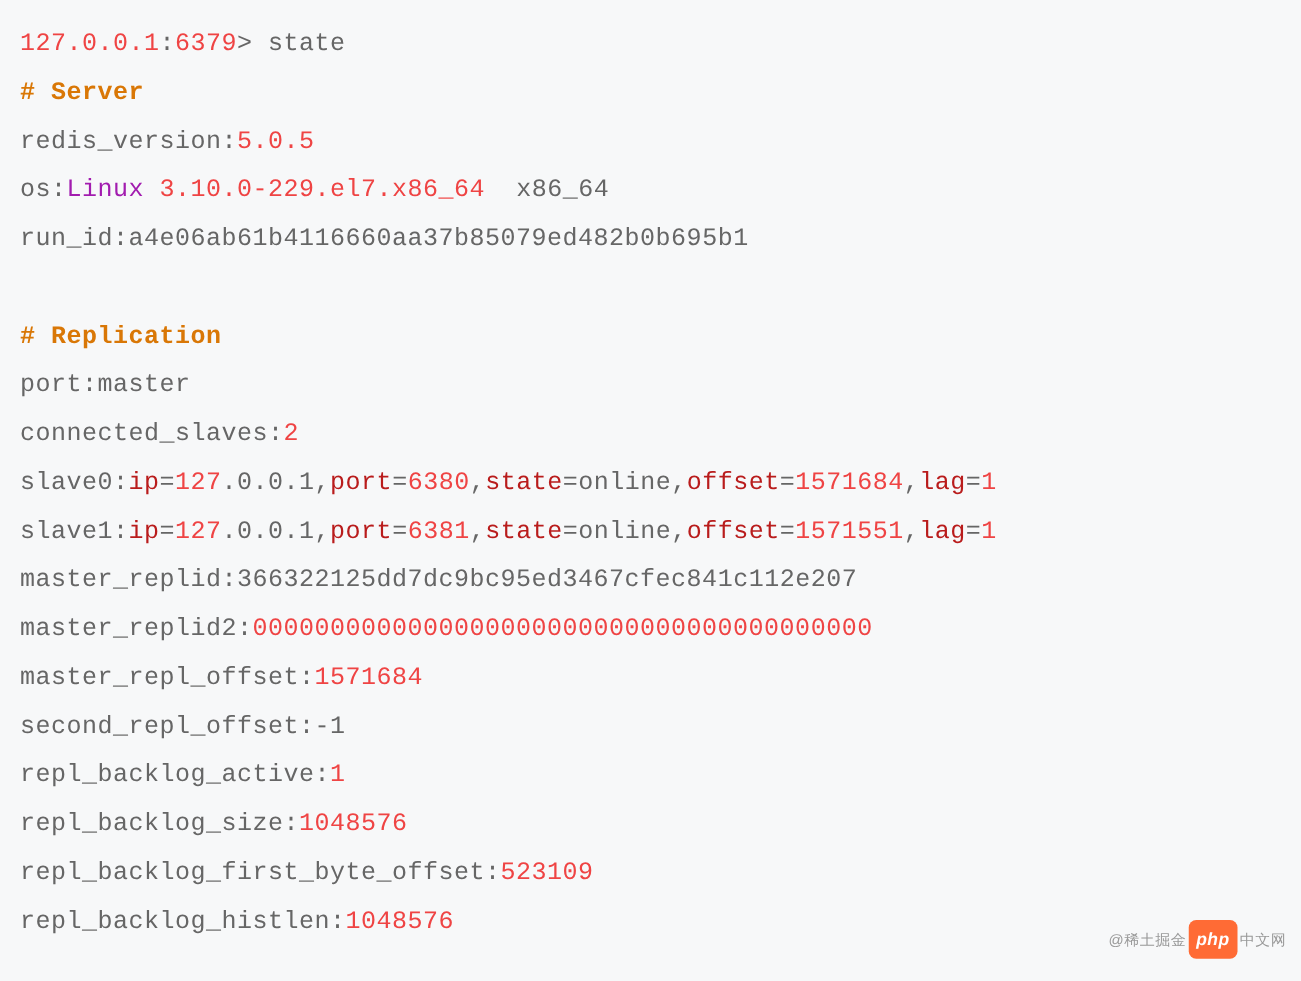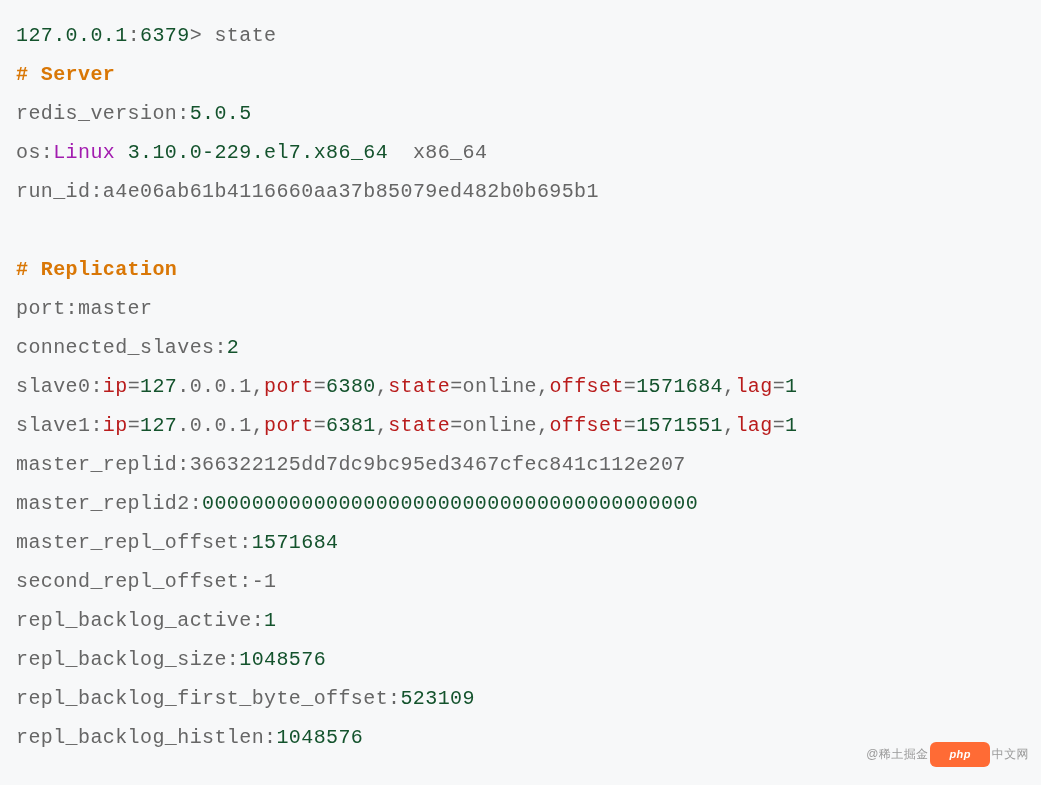--- a/index.html
+++ b/index.html
@@ -10,40 +10,40 @@
       font-size: 20px;
       line-height: 1.95;
       color: #555;
       letter-spacing: 0.02em;
     }
     pre {
       margin: 0;
       font-family: inherit;
       white-space: pre;
     }
-    .teal { color: #14532d; }
+    .teal { color: #ef4444; }
     .blue { color: #b91c1c; }
     .orange { color: #d97706; font-weight: bold; }
     .red { color: #a21caf; }
     .gray { color: #666; }
     .attribution {
       position: absolute;
       bottom: 18px;
       right: 12px;
       font-size: 12px;
       color: #999;
       font-family: sans-serif;
     }
     .badge {
       display: inline-block;
       background-color: #ff6b35;
       color: white;
-      padding: 2px 19px;
+      padding: 2px 6px;
       border-radius: 6px;
-      font-size: 11px;
+      font-size: 14px;
       margin: 0 2px;
       font-style: italic;
       font-weight: bold;
     }
   </style>
 </head>
 <body>
 
 <pre><span><span class="teal">127.0.0.1</span><span class="gray">:</span><span class="teal">6379</span><span class="gray">&gt; </span><span class="gray">state</span></span>
 <span class="orange"># Server</span>

